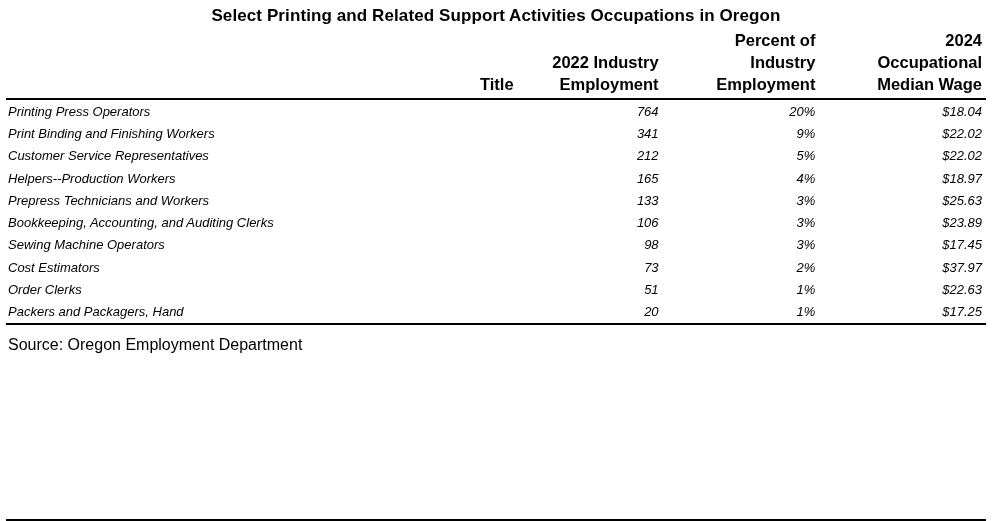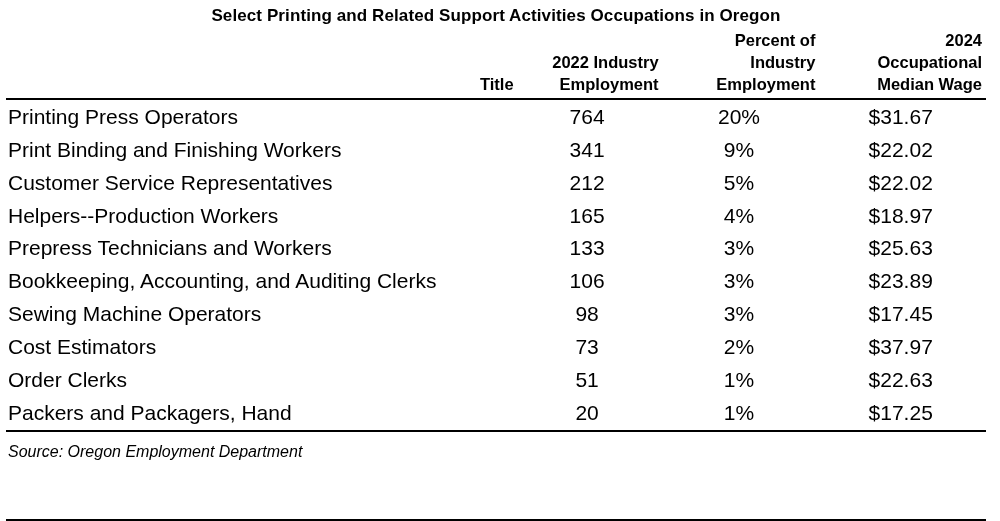--- a/index.html
+++ b/index.html
@@ -63,37 +63,37 @@
   .hdr-lines {
     display: block;
   }
   .hdr-lines span {
     display: block;
     white-space: nowrap;
   }
   tbody td {
     padding: 2.5px 2px 2.5px 0;
     line-height: 1.33;
-    font-size: 21px;
+    font-size: 13px;
+    font-style: italic;
   }
   tbody td.t-title {
     text-align: left;
     padding-left: 2px;
     white-space: nowrap;
   }
   tbody td.t-num {
-    text-align: center;
+    text-align: right;
     padding-right: 4px;
   }
   tbody tr:last-child td {
     border-bottom: 2.5px solid #000000;
   }
   .source {
     font-size: 16px;
-    font-style: italic;
     padding: 11px 0 0 2px;
   }
   .bottom-rule {
     position: absolute;
     left: 6px;
     right: 6px;
     bottom: 0;
     height: 2.5px;
     background: #000000;
   }
@@ -139,21 +139,21 @@
             <span>Median Wage</span>
           </span>
         </th>
       </tr>
     </thead>
     <tbody>
       <tr>
         <td class="t-title">Printing Press Operators</td>
         <td class="t-num">764</td>
         <td class="t-num">20%</td>
-        <td class="t-num">$31.67</td>
+        <td class="t-num">$18.04</td>
       </tr>
       <tr>
         <td class="t-title">Print Binding and Finishing Workers</td>
         <td class="t-num">341</td>
         <td class="t-num">9%</td>
         <td class="t-num">$22.02</td>
       </tr>
       <tr>
         <td class="t-title">Customer Service Representatives</td>
         <td class="t-num">212</td>

